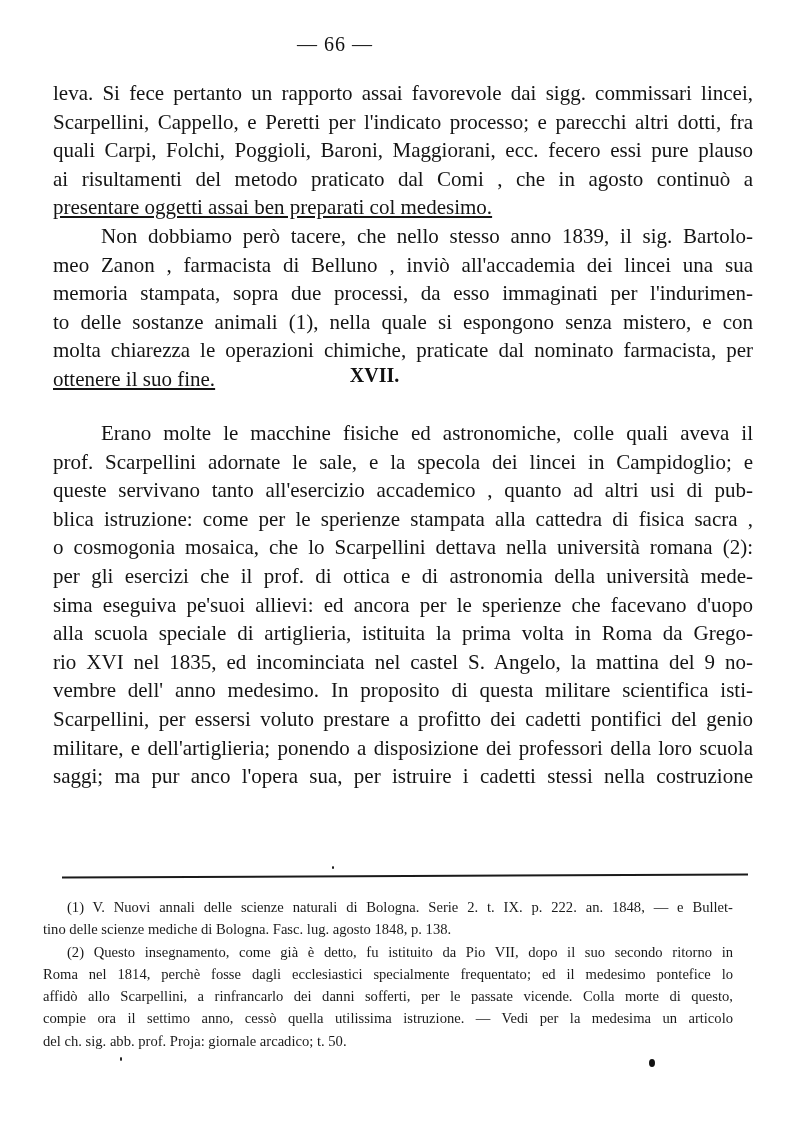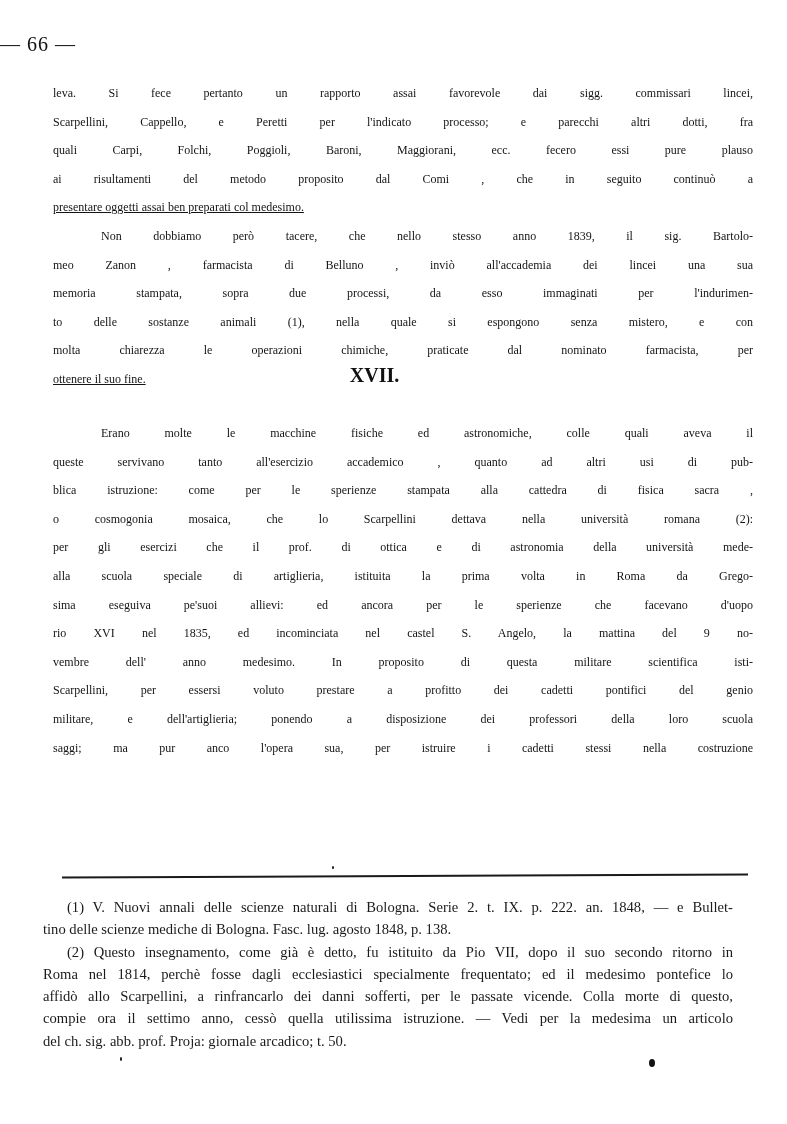--- a/index.html
+++ b/index.html
@@ -1,25 +1,25 @@
 <!DOCTYPE html>
 <html><head>
 <meta charset="utf-8">
 <style>
   html, body { margin: 0; padding: 0; background: #ffffff; }
   body { width: 787px; height: 1124px; position: relative; overflow: hidden; color: #111; }
   .page { position: absolute; left: 0; top: 0; width: 787px; height: 1124px; background: #fff; }
   .pagenum {
-    position: absolute; top: 33px; left: 0; width: 670px; 
+    position: absolute; top: 33px; left: 0; width: 670px; text-align: center;
     font-family: "Liberation Serif", "DejaVu Serif", serif; font-size: 20px; letter-spacing: 1px;
   }
   .body-text {
     position: absolute; left: 53px; width: 700px;
     font-family: "Liberation Serif", "DejaVu Serif", serif;
-    font-size: 12px; color: #141414;
+    font-size: 21px; color: #141414;
   }
   .line {
     height: 28.6px; line-height: 28.6px; white-space: nowrap;
     text-align: justify; text-align-last: justify;
   }
   .line.last { text-align-last: left; text-decoration: underline; }
   .line.indent { padding-left: 48px; }
   .heading {
     position: absolute; top: 364px; left: 0; width: 749px; text-align: center;
     font-family: "Liberation Serif", "DejaVu Serif", serif; font-weight: bold; font-size: 20px;
@@ -44,40 +44,41 @@
 <body>
 
 <div class="page">
 
   <div class="pagenum">— 66 —</div>
 
   <div class="body-text" style="top:79px;">
     <div class="line">leva. Si fece pertanto un rapporto assai favorevole dai sigg. commissari lincei,</div>
     <div class="line">Scarpellini, Cappello, e Peretti per l'indicato processo; e parecchi altri dotti, fra</div>
     <div class="line">quali Carpi, Folchi, Poggioli, Baroni, Maggiorani, ecc. fecero essi pure plauso</div>
-    <div class="line">ai risultamenti del metodo proposito dal Comi , che in seguito continuò a</div>
+    <div class="line">ai risultamenti del metodo praticato dal Comi , che in agosto continuò a</div>
     <div class="line last">presentare oggetti assai ben preparati col medesimo.</div>
     <div class="line indent">Non dobbiamo però tacere, che nello stesso anno 1839, il sig. Bartolo-</div>
     <div class="line">meo Zanon , farmacista di Belluno , inviò all'accademia dei lincei una sua</div>
     <div class="line">memoria stampata, sopra due processi, da esso immaginati per l'indurimen-</div>
     <div class="line">to delle sostanze animali (1), nella quale si espongono senza mistero, e con</div>
     <div class="line">molta chiarezza le operazioni chimiche, praticate dal nominato farmacista, per</div>
     <div class="line last">ottenere il suo fine.</div>
   </div>
 
   <div class="heading">XVII.</div>
 
   <div class="body-text" style="top:419px;">
     <div class="line indent">Erano molte le macchine fisiche ed astronomiche, colle quali aveva il</div>
+    <div class="line">prof. Scarpellini adornate le sale, e la specola dei lincei in Campidoglio; e</div>
     <div class="line">queste servivano tanto all'esercizio accademico , quanto ad altri usi di pub-</div>
     <div class="line">blica istruzione: come per le sperienze stampata alla cattedra di fisica sacra ,</div>
     <div class="line">o cosmogonia mosaica, che lo Scarpellini dettava nella università romana (2):</div>
     <div class="line">per gli esercizi che il prof. di ottica e di astronomia della università mede-</div>
+    <div class="line">sima eseguiva pe'suoi allievi: ed ancora per le sperienze che facevano d'uopo</div>
     <div class="line">alla scuola speciale di artiglieria, istituita la prima volta in Roma da Grego-</div>
-    <div class="line">sima eseguiva pe'suoi allievi: ed ancora per le sperienze che facevano d'uopo</div>
     <div class="line">rio XVI nel 1835, ed incominciata nel castel S. Angelo, la mattina del 9 no-</div>
     <div class="line">vembre dell' anno medesimo. In proposito di questa militare scientifica isti-</div>
     <div class="line">Scarpellini, per essersi voluto prestare a profitto dei cadetti pontifici del genio</div>
     <div class="line">militare, e dell'artiglieria; ponendo a disposizione dei professori della loro scuola</div>
     <div class="line">saggi; ma pur anco l'opera sua, per istruire i cadetti stessi nella costruzione</div>
   </div>
 
   <div class="speck" style="left:332px;top:866px;width:2px;height:3px;"></div>
   <div class="rule"></div>
 

